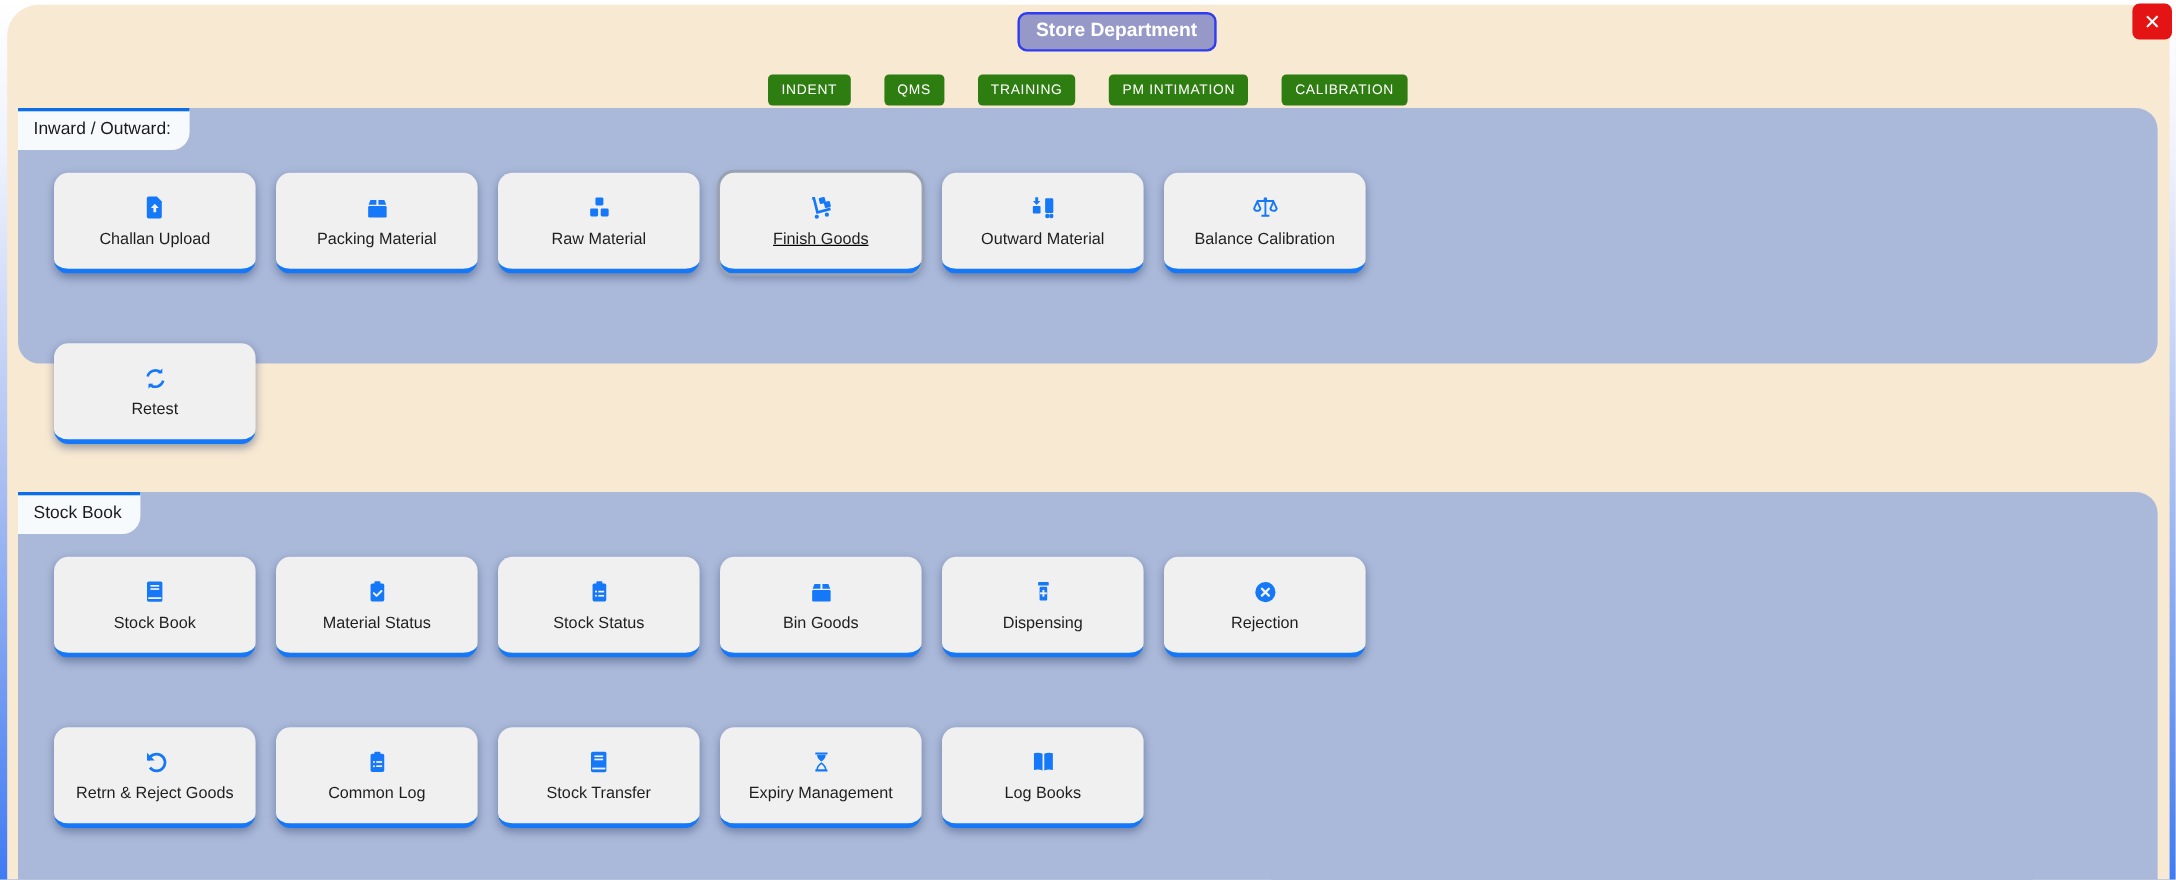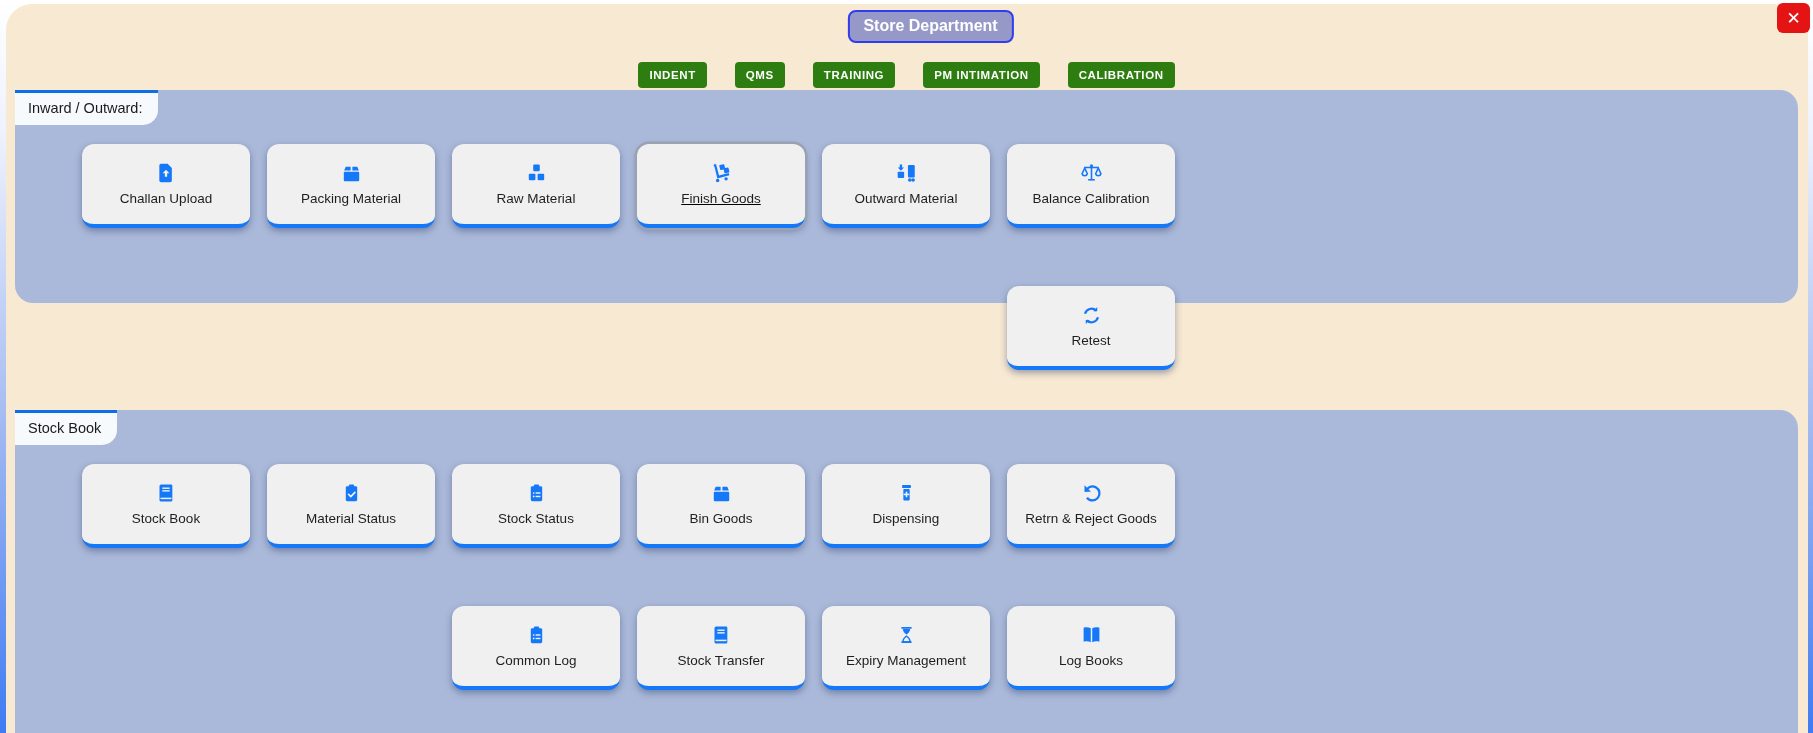--- a/index.html
+++ b/index.html
@@ -23,21 +23,21 @@
     color: #ffffff; font-weight: bold; font-size: 16px;
     padding: 5px 14px 6px 14px; white-space: nowrap; margin-left: 24px;
   }
   .nav-row {
     position: absolute; top: 62px; left: 0; width: 100%;
     display: flex; justify-content: center; gap: 28px;
   }
   .nav-btn {
     background: var(--green, #2e7d10); color: #ffffff;
     border: none; border-radius: 4px;
-    font-family: inherit; font-weight: bold; font-size: 11.5px; letter-spacing: .6px;
+    font-family: inherit; font-weight: normal; font-size: 11.5px; letter-spacing: .6px;
     padding: 7px 11px; cursor: pointer; white-space: nowrap;
   }
   .close-btn {
     position: absolute; top: 3px; right: 3px; width: 33px; height: 30px;
     background: var(--red, #e51414); color: #ffffff;
     border: none; border-radius: 6px;
     font-family: inherit; font-weight: bold; font-size: 17px; line-height: 1;
     cursor: pointer; z-index: 10;
     display: flex; align-items: center; justify-content: center;
   }
@@ -52,21 +52,21 @@
   .panel-tab {
     position: absolute; left: 0; top: 0;
     background: #f7fafd;
     border-top: 3px solid #0c6fe8;
     border-radius: 0 0 15px 0;
     padding: 7px 16px 9px 13px;
     font-size: 14.5px; color: #1a1a1a; white-space: nowrap;
   }
   .cards {
     position: absolute; left: 30px; top: 54px; width: 1130px;
-    display: flex; flex-wrap: wrap; column-gap: 17px; row-gap: 58px; justify-content: flex-end;
+    display: flex; flex-wrap: wrap; column-gap: 17px; row-gap: 58px;
   }
   .card {
     width: 168px; height: 84px;
     background: #f0f0f0;
     border-bottom: 4px solid var(--accent, #1478f8);
     border-radius: 12px;
     box-shadow: 0 3px 7px rgba(40, 60, 100, .45);
     display: flex; flex-direction: column; align-items: center; justify-content: center;
     gap: 7px; cursor: pointer;
   }
@@ -231,20 +231,29 @@
             <rect x="6.4" y="1.8" width="11.2" height="3.8" rx="0.9"></rect>
             <rect x="8" y="7" width="8" height="14.4" rx="1.2"></rect>
             <rect x="11" y="10.2" width="2" height="7.2" fill="#f0f0f0"></rect>
             <rect x="8.4" y="12.8" width="7.2" height="2" fill="#f0f0f0"></rect>
           </svg>
         </span>
         <span class="label">Dispensing</span>
       </div>
       <div class="card">
         <span class="icon">
+          <svg width="21" height="21" viewBox="0 0 24 24" fill="currentColor">
+            <circle cx="12" cy="12" r="9.6"></circle>
+            <path d="M8.7 8.7l6.6 6.6M15.3 8.7l-6.6 6.6" stroke="#f0f0f0" stroke-width="2.3" stroke-linecap="round"></path>
+          </svg>
+        </span>
+        <span class="label">Rejection</span>
+      </div>
+      <div class="card">
+        <span class="icon">
           <svg width="21" height="21" viewBox="0 0 24 24" fill="none" stroke="currentColor" stroke-width="2.6">
             <path d="M5.4 9.8a8 8 0 1 1 1.4 7"></path>
             <path d="M4 2.6v7.4h7.4z" fill="currentColor" stroke="none"></path>
           </svg>
         </span>
         <span class="label">Retrn &amp; Reject Goods</span>
       </div>
       <div class="card">
         <span class="icon">
           <svg width="19" height="22" viewBox="0 0 24 24" fill="currentColor">

